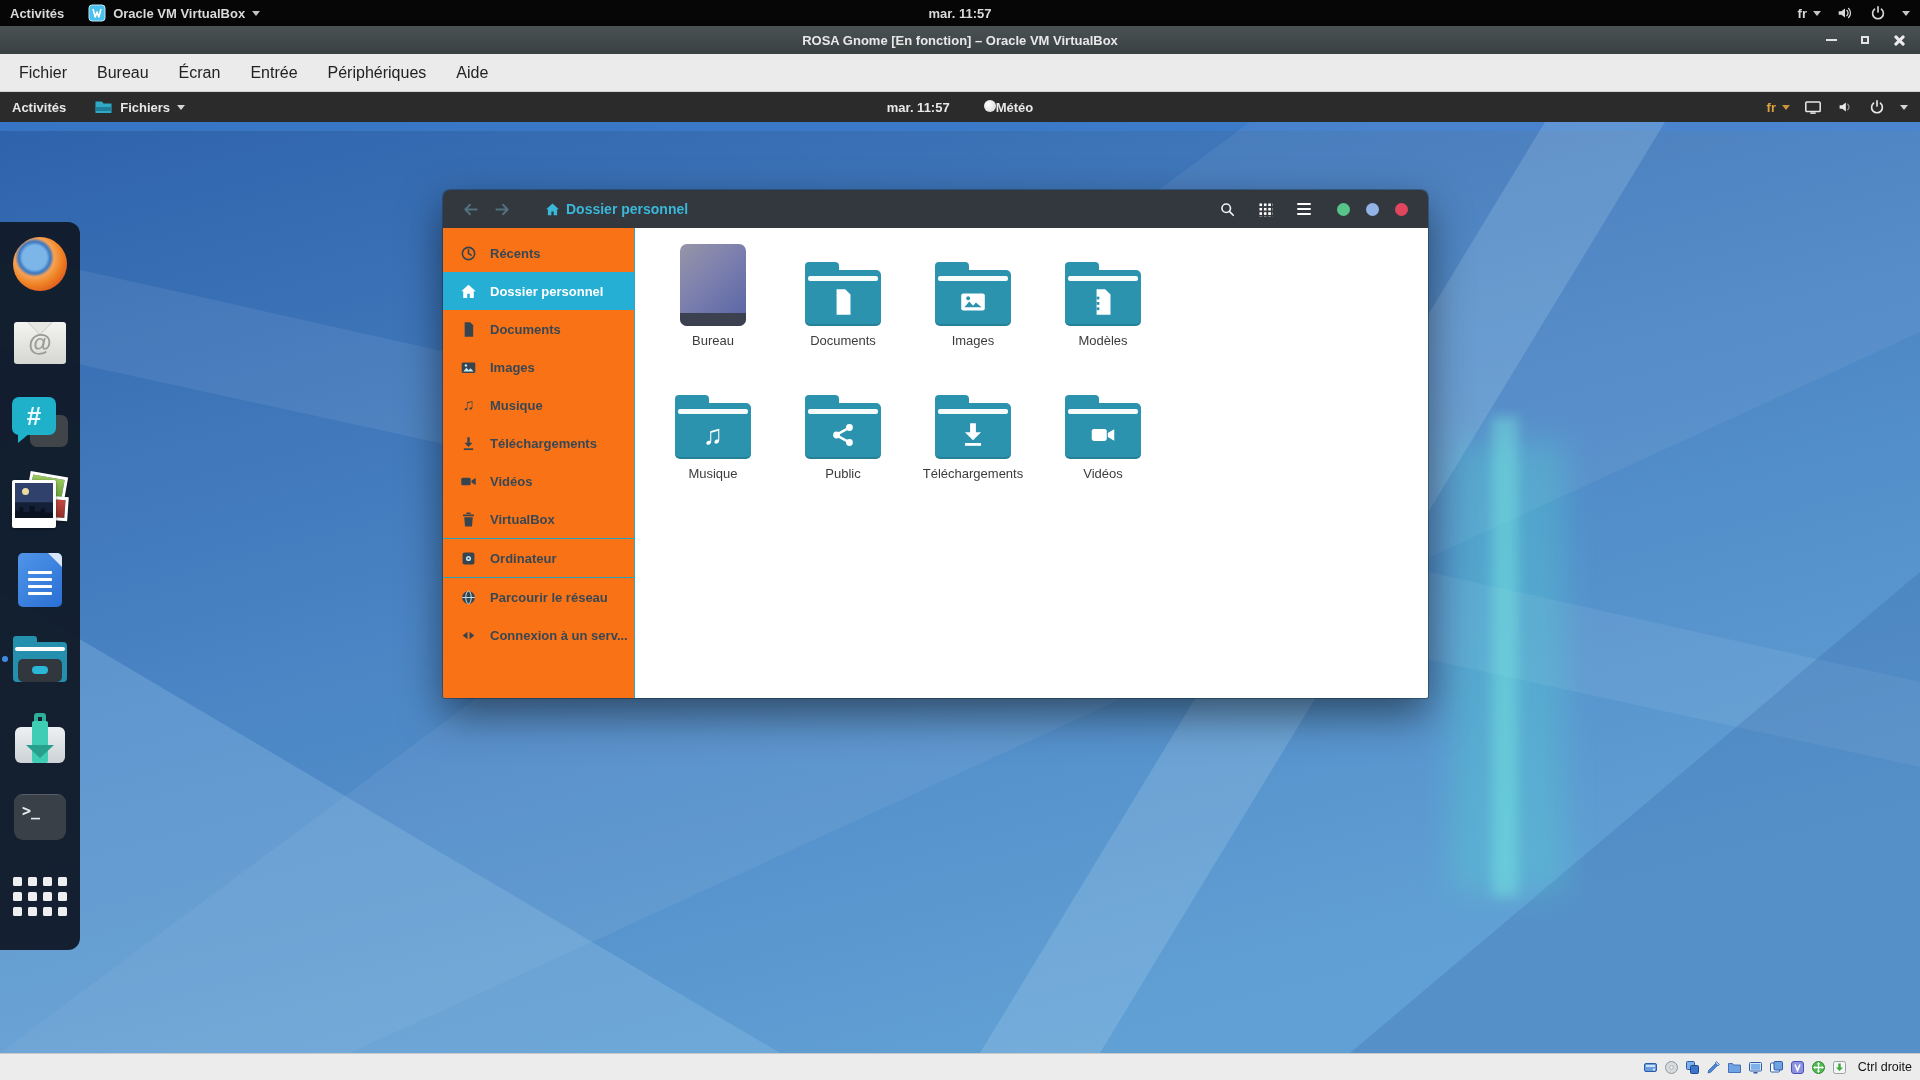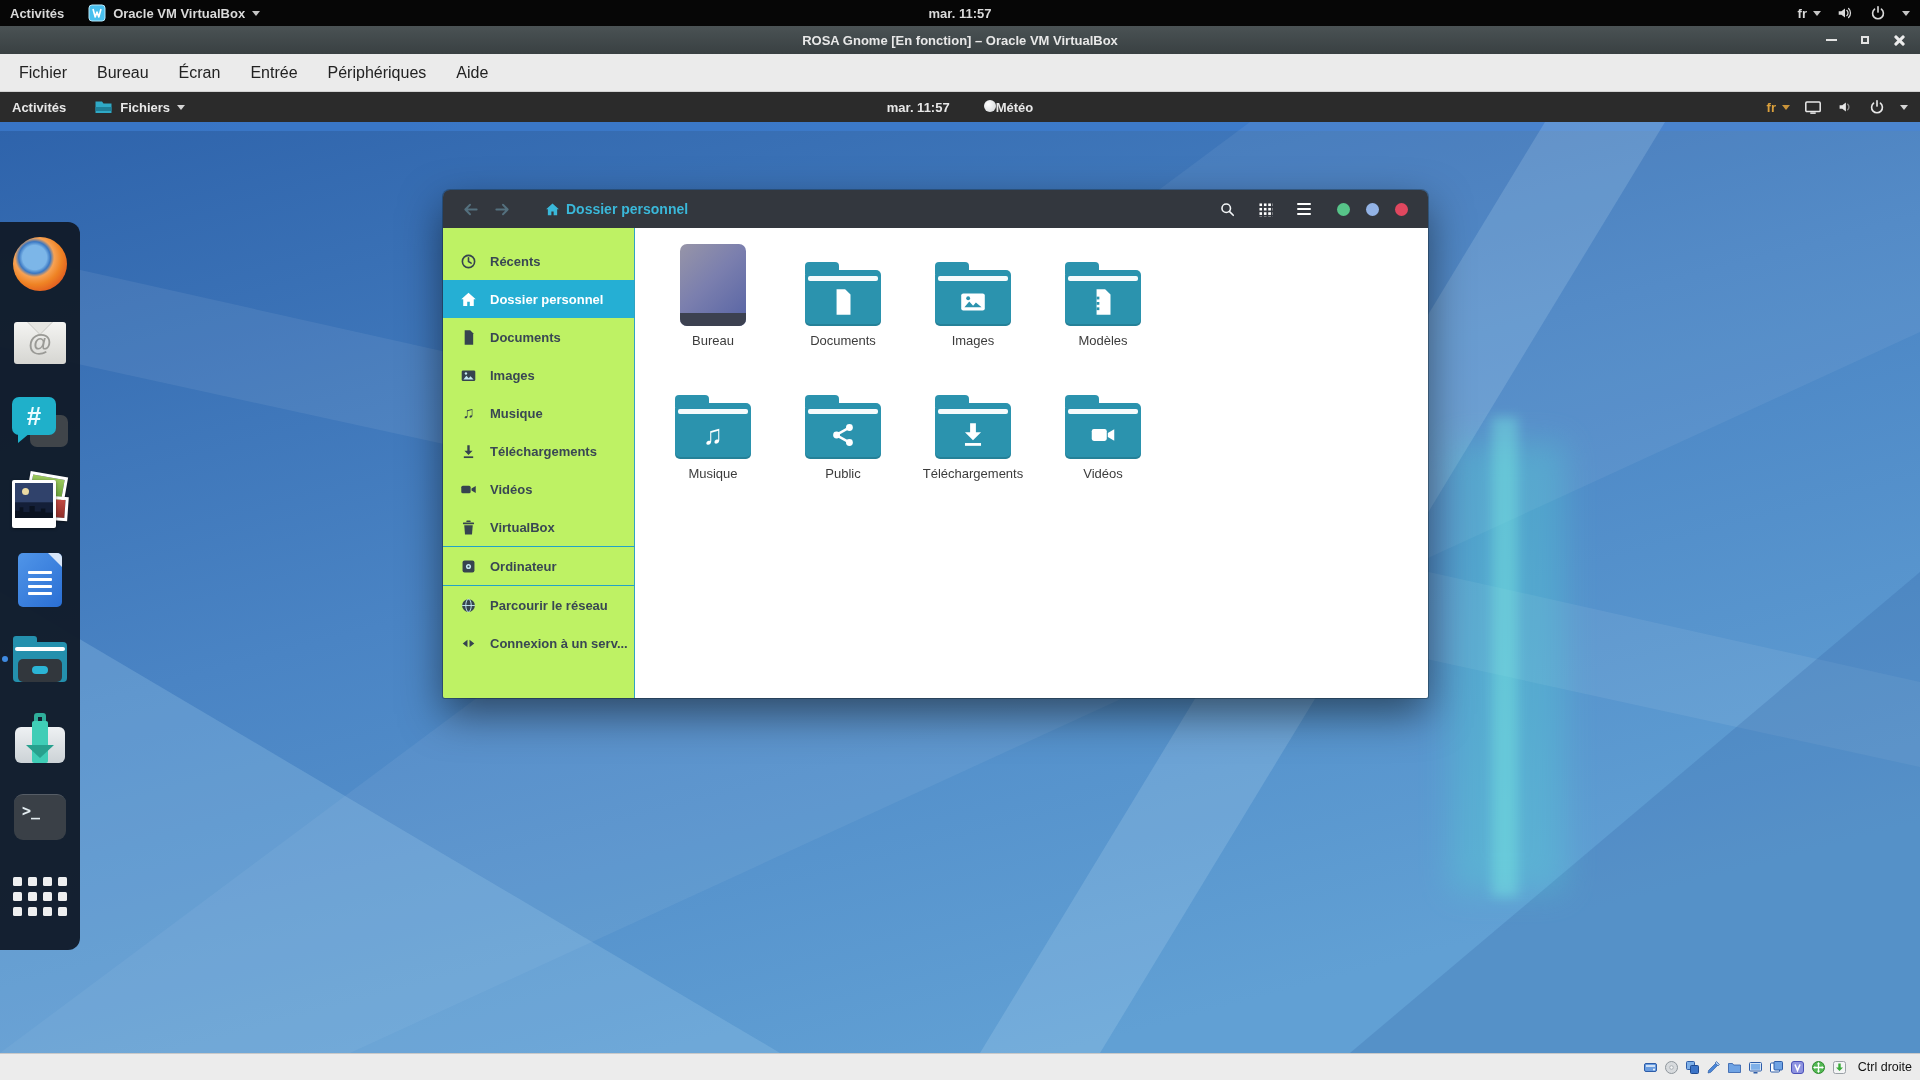--- a/index.html
+++ b/index.html
@@ -118,21 +118,21 @@
   .fm-title svg { width:15px; height:15px; display:block; }
   .fm-actions { margin-left:auto; display:flex; align-items:center; gap:21px; }
   .act-icon { width:17px; height:17px; display:flex; align-items:center; justify-content:center; color:#f2f4f6; }
   .grid-icon { width:15px; height:15px; background-image:radial-gradient(#fff 1.25px, transparent 1.35px);
                background-size:4.4px 4.4px; background-position:0.6px 0.6px; }
   .ham-icon { width:14px; height:2.4px; background:#fff; border-radius:1px; box-shadow:0 5px 0 #fff, 0 10px 0 #fff; margin-top:-10px; }
   .fm-controls { display:flex; align-items:center; gap:16px; margin-left:25px; }
   .wc { width:13px; height:13px; border-radius:50%; }
 
   .fm-body { flex:1; display:flex; min-height:0; }
-  .fm-sidebar { width:192px; background:#bef264; border-right:1px solid #2fa3c2; padding-top:14px; }
+  .fm-sidebar { width:192px; background:#f97316; border-right:1px solid #2fa3c2; padding-top:6px; }
   .sb-row { height:38px; display:flex; align-items:center; gap:13px; padding-left:17px;
             color:#394753; font-size:13px; font-weight:600; white-space:nowrap; overflow:hidden; }
   .sb-row .sb-ic { width:17px; height:17px; flex:0 0 auto; color:#36444f; display:flex; align-items:center; justify-content:center; }
   .sb-row.selected { background:#25afd4; color:#fff; }
   .sb-row.selected .sb-ic { color:#fff; }
   .sb-sep { border-top:1px solid #23a3c6; margin:0; }
   .music-glyph { font-size:16px; line-height:1; }
 
   .fm-content { flex:1; background:#fff; padding:14px 0 0 13px;
                 display:grid; grid-template-columns:repeat(4,130px); grid-auto-rows:108px; row-gap:25px; align-content:start; }

